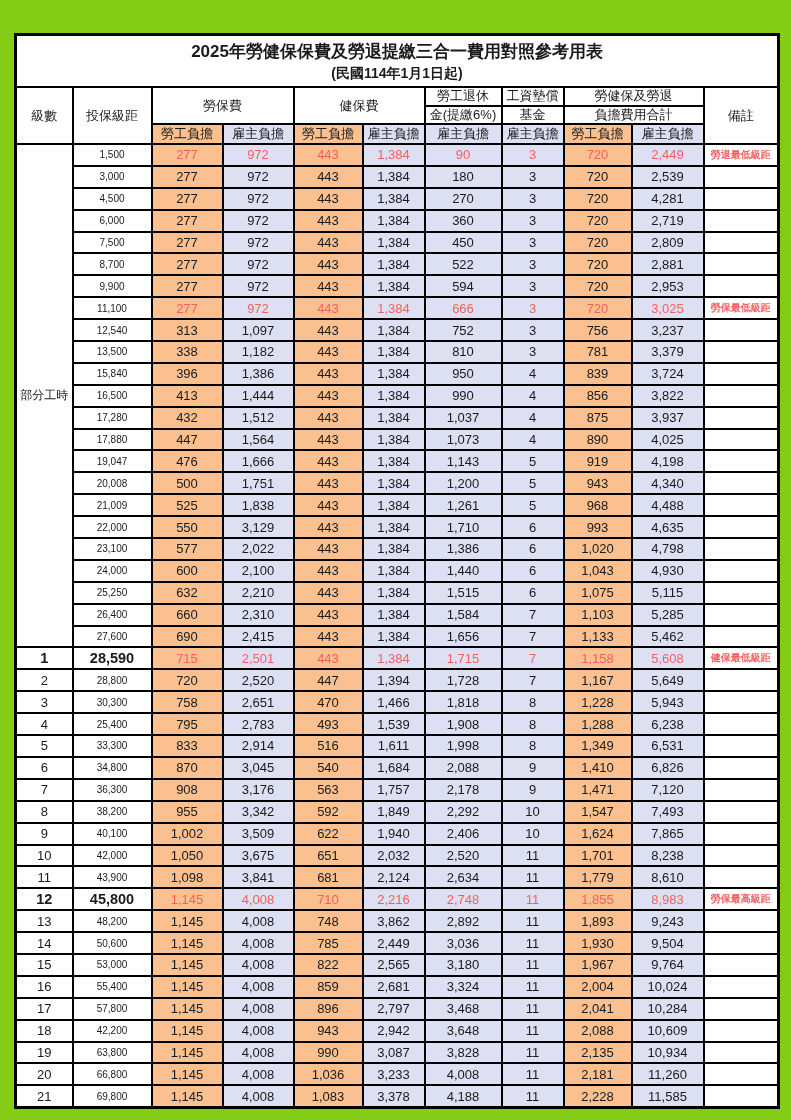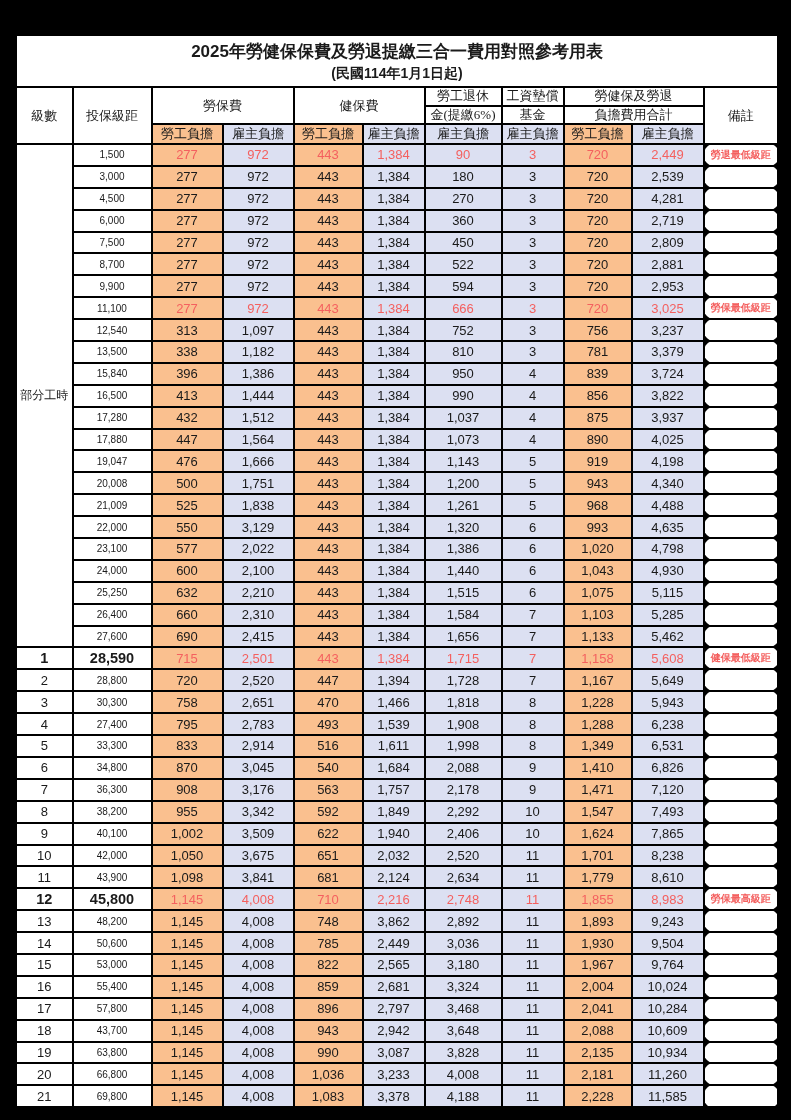--- a/index.html
+++ b/index.html
@@ -5,21 +5,21 @@
   html, body {
     margin: 0;
     background: #ffffff;
     font-family: "Liberation Sans", "DejaVu Sans", sans-serif;
     color: #1a1a1a;
   }
   .sheet {
     position: relative;
     width: 791px;
     height: 1120px;
-    background: #000000;
+    background: #84cc16;
   }
   .fee-table {
     position: absolute;
     left: 14px;
     top: 33px;
     width: 763px;
     border-collapse: collapse;
     table-layout: fixed;
     border: 3px solid #000;
   }
@@ -28,29 +28,29 @@
     padding: 0;
     text-align: center;
     vertical-align: middle;
     overflow: hidden;
     white-space: nowrap;
   }
   .title-cell { height: 50px; background: #fff; }
   .title-line1 { font-size: 17px; font-weight: bold; line-height: 1.45; }
   .title-line2 { font-size: 14px; font-weight: bold; line-height: 1.2; }
   thead th { font-size: 13px; font-weight: normal; height: 16.5px; background: #fff; }
-  .two-line { line-height: 1.25; font-family: Liberation Serif, serif; }
+  .two-line { line-height: 1.25; }
   .fill-emp { background: var(--emp-fill, #FAC08F); }
   .fill-er  { background: var(--er-fill, #DCE0F2); }
   tbody td { height: 19.9px; font-size: 13px; }
   .level-cell, .bracket-cell, .note-cell { background: #fff; }
   .part-time-cell { font-size: 12px; }
   .bracket-cell { font-size: 10px; }
   .bracket-cell.bold { font-weight: bold; font-size: 14.5px; }
-  .note-cell { font-size: 10px; font-weight: bold; color: var(--hl-text, #F4605F); border-radius: 10px; }
+  .note-cell { font-size: 10px; font-weight: bold; color: var(--hl-text, #F4605F); }
   tr.hl .num { color: var(--hl-text, #F4605F); }
   .num { color: #1a1a1a; }
 </style>
 </head>
 <body>
 
 <div class="sheet">
   <table class="fee-table">
     <colgroup>
       <col style="width:57px">
@@ -303,21 +303,21 @@
           <td class="num fill-emp">968</td>
           <td class="num fill-er">4,488</td>
           <td class="note-cell"></td>
         </tr>
         <tr>
           <td class="bracket-cell">22,000</td>
           <td class="num fill-emp">550</td>
           <td class="num fill-er">3,129</td>
           <td class="num fill-emp">443</td>
           <td class="num fill-er">1,384</td>
-          <td class="num fill-er">1,320</td>
+          <td class="num fill-er">1,710</td>
           <td class="num fill-er">6</td>
           <td class="num fill-emp">993</td>
           <td class="num fill-er">4,635</td>
           <td class="note-cell"></td>
         </tr>
         <tr>
           <td class="bracket-cell">23,100</td>
           <td class="num fill-emp">577</td>
           <td class="num fill-er">2,022</td>
           <td class="num fill-emp">443</td>
@@ -410,21 +410,21 @@
           <td class="num fill-emp">470</td>
           <td class="num fill-er">1,466</td>
           <td class="num fill-er">1,818</td>
           <td class="num fill-er">8</td>
           <td class="num fill-emp">1,228</td>
           <td class="num fill-er">5,943</td>
           <td class="note-cell"></td>
         </tr>
         <tr>
           <td class="level-cell">4</td>
-          <td class="bracket-cell">27,400</td>
+          <td class="bracket-cell">25,400</td>
           <td class="num fill-emp">795</td>
           <td class="num fill-er">2,783</td>
           <td class="num fill-emp">493</td>
           <td class="num fill-er">1,539</td>
           <td class="num fill-er">1,908</td>
           <td class="num fill-er">8</td>
           <td class="num fill-emp">1,288</td>
           <td class="num fill-er">6,238</td>
           <td class="note-cell"></td>
         </tr>
@@ -592,21 +592,21 @@
           <td class="num fill-emp">896</td>
           <td class="num fill-er">2,797</td>
           <td class="num fill-er">3,468</td>
           <td class="num fill-er">11</td>
           <td class="num fill-emp">2,041</td>
           <td class="num fill-er">10,284</td>
           <td class="note-cell"></td>
         </tr>
         <tr>
           <td class="level-cell">18</td>
-          <td class="bracket-cell">43,700</td>
+          <td class="bracket-cell">42,200</td>
           <td class="num fill-emp">1,145</td>
           <td class="num fill-er">4,008</td>
           <td class="num fill-emp">943</td>
           <td class="num fill-er">2,942</td>
           <td class="num fill-er">3,648</td>
           <td class="num fill-er">11</td>
           <td class="num fill-emp">2,088</td>
           <td class="num fill-er">10,609</td>
           <td class="note-cell"></td>
         </tr>

